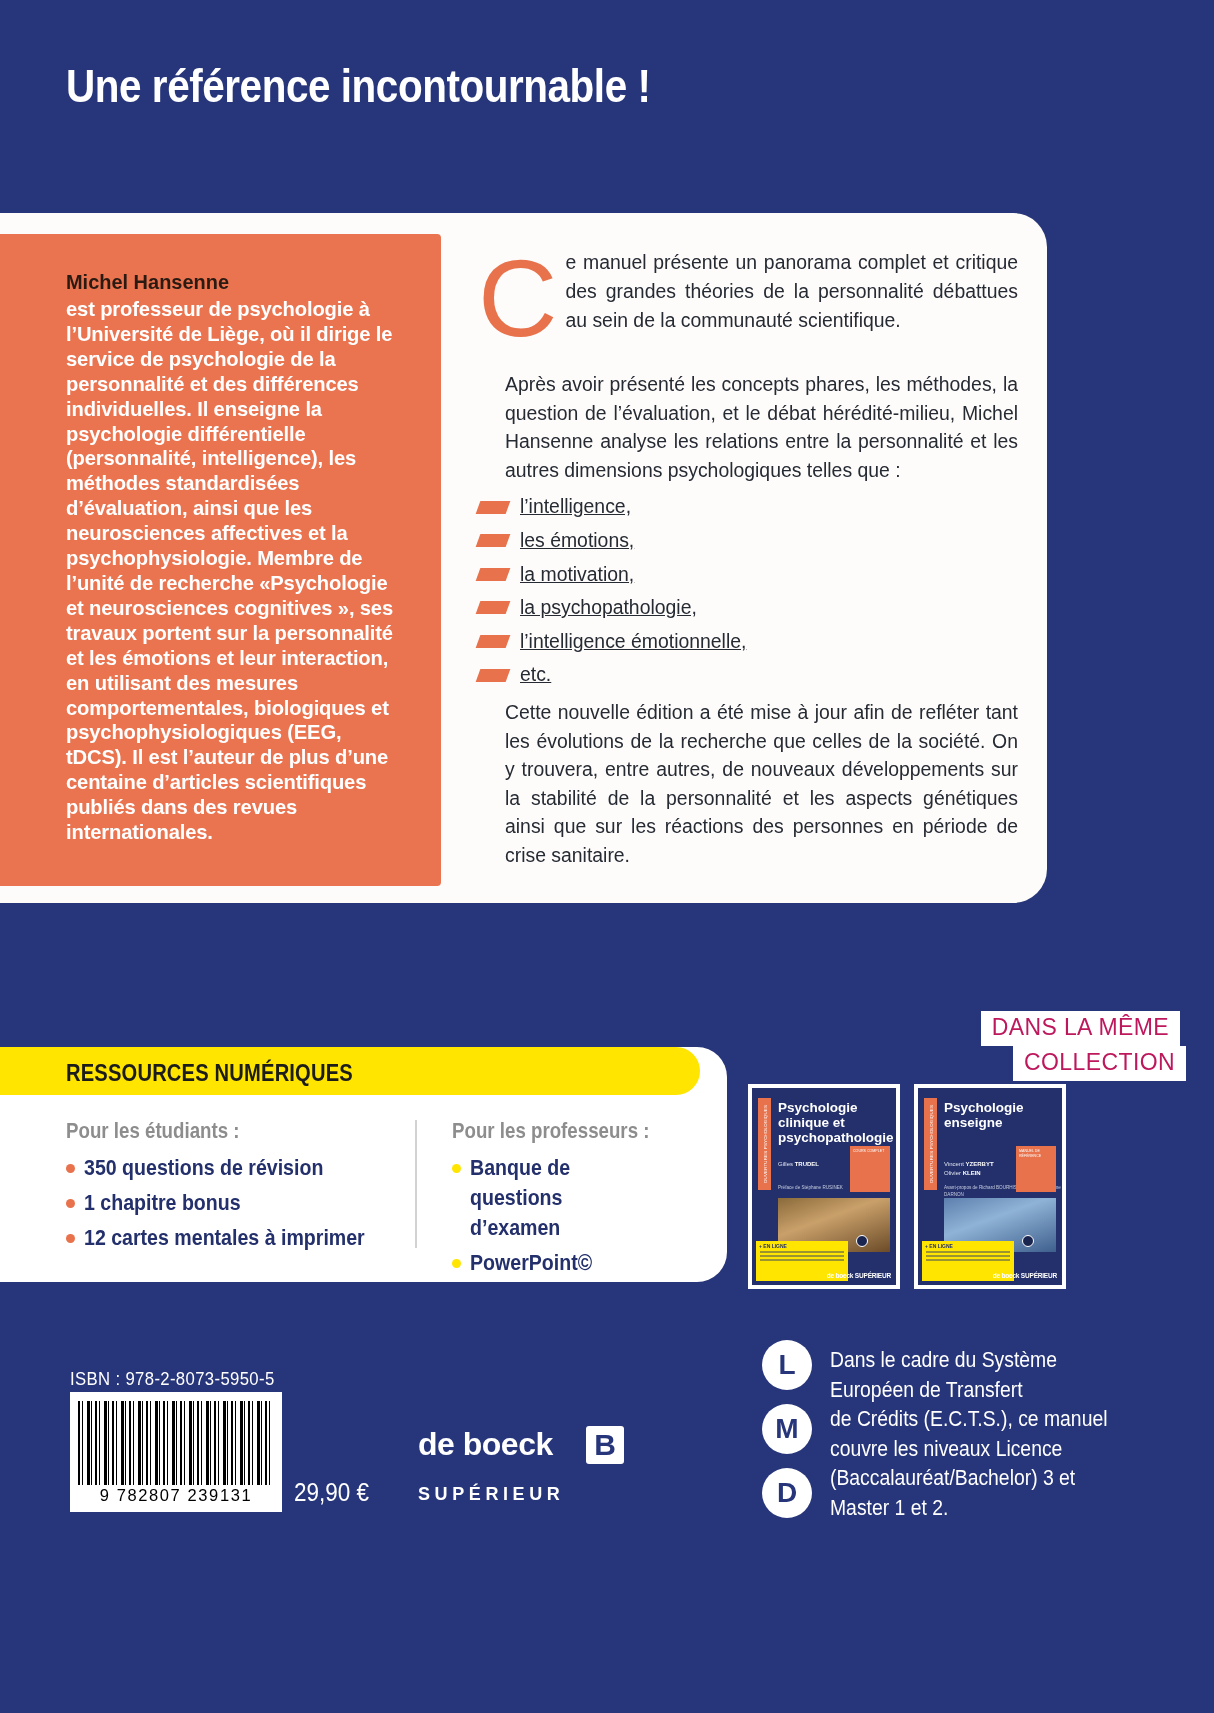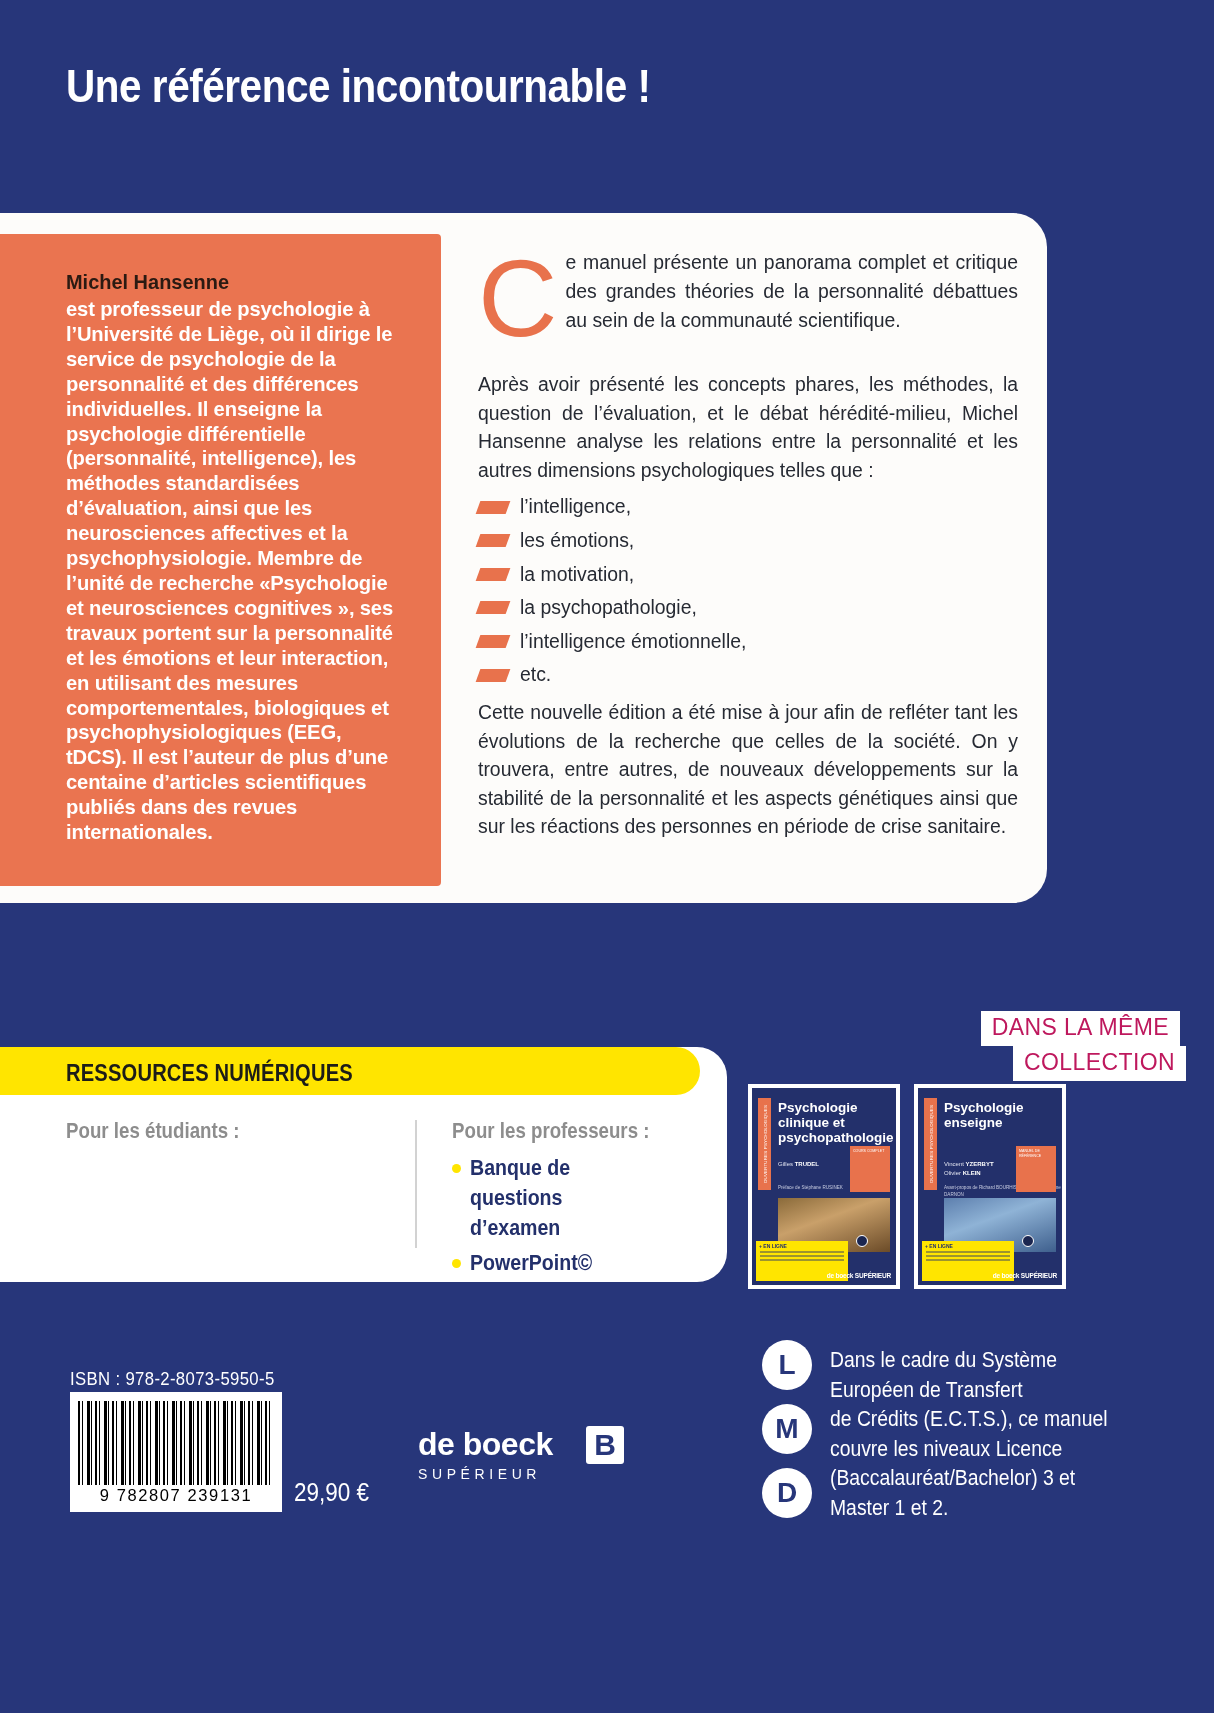--- a/index.html
+++ b/index.html
@@ -89,29 +89,31 @@
     font-weight: 300;
     margin: 6px 8px 0 0;
     font-family: "Liberation Sans", sans-serif;
   }
   .para {
     font-size: 19.4px;
     line-height: 28.6px;
     color: #262a33;
     text-align: justify;
     margin-top: 2px;
+    margin-left: 27px;
   }
   .para-tight { text-align: justify; }
   .bullets { margin-top: 6px; list-style: none; }
   .bullets li {
     display: flex;
     align-items: center;
     font-size: 19.4px;
     line-height: 33.6px;
     color: #262a33;
+    text-decoration: underline;
   }
   .bmark {
     display: inline-block;
     width: 30px; height: 13px;
     background: #e8724c;
     margin-right: 12px;
     flex: 0 0 auto;
     transform: skewX(-20deg);
   }
   .para-last { margin-top: 6px; }
@@ -362,24 +364,24 @@
     left: 418px; top: 1424px;
     color: #ffffff;
   }
   .pub-name {
     font-size: 32px;
     font-weight: bold;
     letter-spacing: -0.5px;
     line-height: 40px;
   }
   .pub-sub {
-    font-size: 14px;
+    font-size: 18px;
     letter-spacing: 4.6px;
-    font-weight: normal;
-    margin-top: 2px;
+    font-weight: bold;
+    margin-top: 20px;
   }
   .pub-B {
     position: absolute;
     left: 168px; top: 2px;
     width: 38px; height: 38px;
     background: #ffffff;
     color: #27367a;
     font-size: 30px;
     font-weight: bold;
     text-align: center;
@@ -466,20 +468,34 @@
     <div class="para para-last">Cette nouvelle édition a été mise à jour afin de refléter tant les évolutions de la recherche que celles de la société. On y trouvera, entre autres, de nouveaux développements sur la stabilité de la personnalité et les aspects génétiques ainsi que sur les réactions des personnes en période de crise sanitaire.</div>
   </div>
 
   <div class="res-panel"></div>
   <div class="res-header"></div>
   <div class="res-title">RESSOURCES NUMÉRIQUES</div>
   <div class="res-divider"></div>
   <div class="res-cols">
     <div class="res-col">
       <div class="res-sub">Pour les étudiants :</div>
+      <ul class="res-list">
+        <li>
+            <span class="dot orange"></span>
+            <span class="txt">350 questions de révision</span>
+          </li>
+        <li>
+            <span class="dot orange"></span>
+            <span class="txt">1 chapitre bonus</span>
+          </li>
+        <li>
+            <span class="dot orange"></span>
+            <span class="txt">12 cartes mentales à imprimer</span>
+          </li>
+      </ul>
     </div>
     <div class="res-col right">
       <div class="res-sub">Pour les professeurs :</div>
       <ul class="res-list">
         <li>
             <span class="dot yellow"></span>
             <span class="txt">Banque de questions d’examen</span>
           </li>
         <li>
             <span class="dot yellow"></span>

